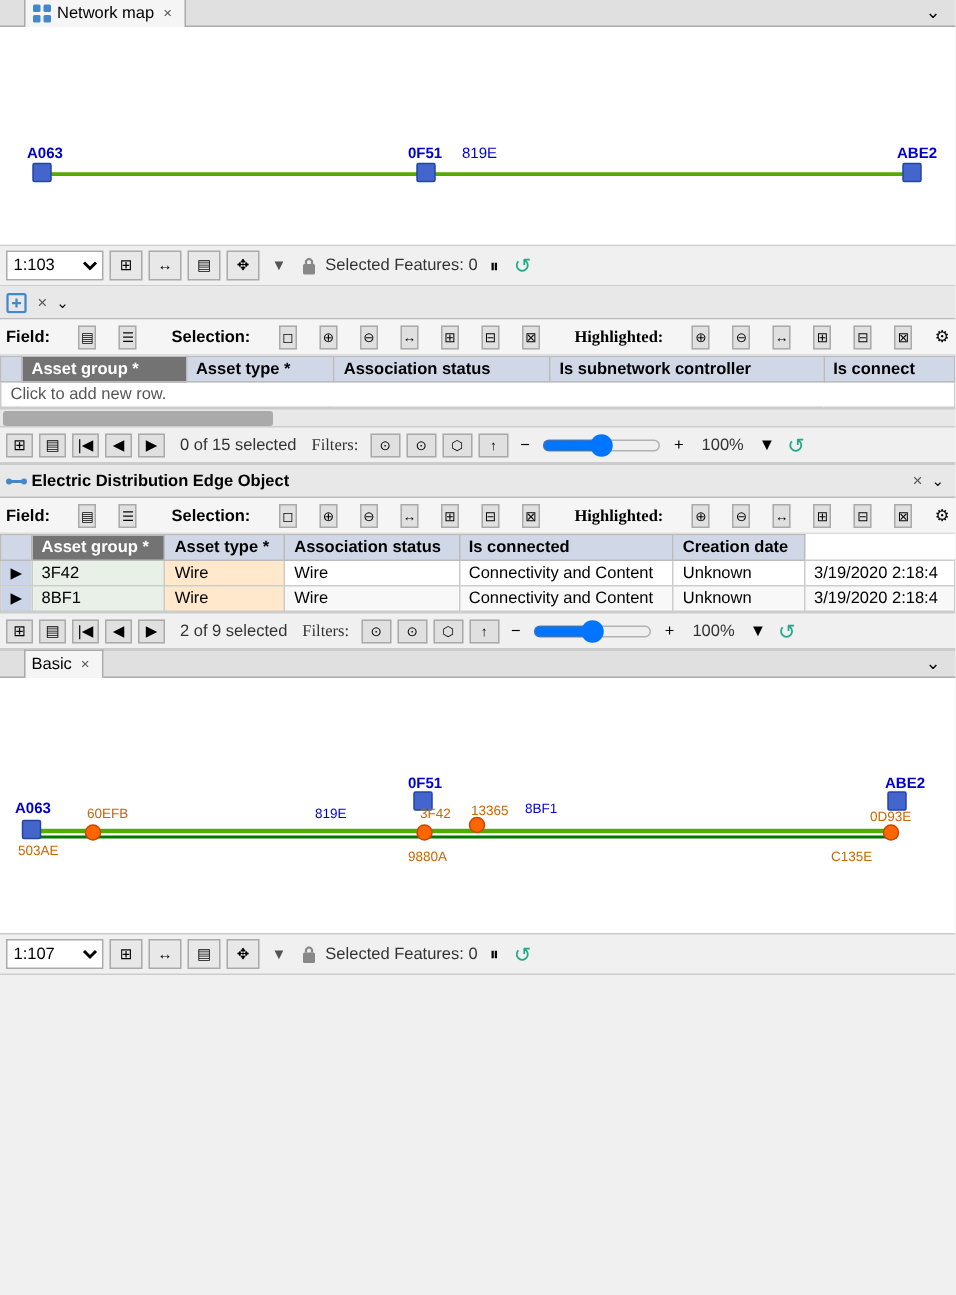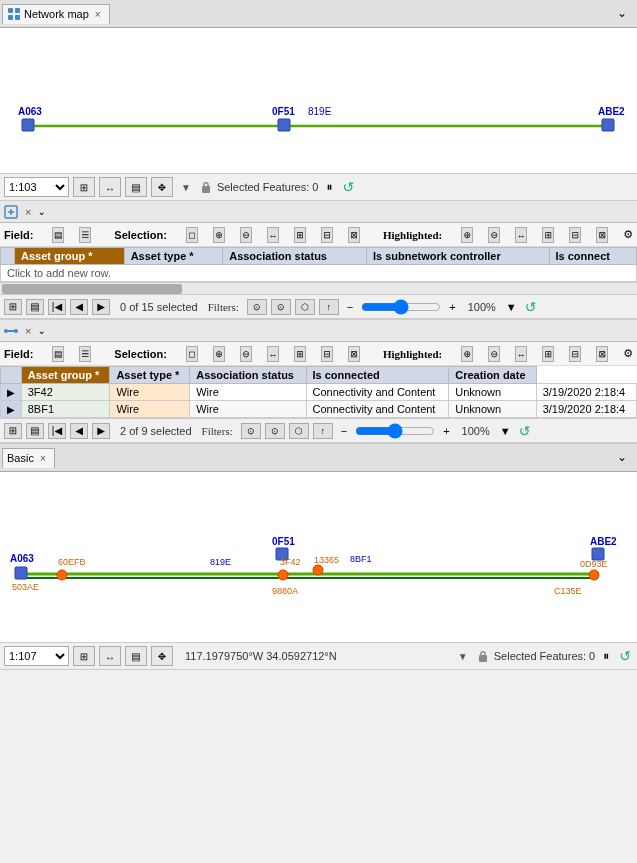--- a/index.html
+++ b/index.html
@@ -1,21 +1,21 @@
 <!DOCTYPE html>
 <html><head>
   <meta charset="utf-8">
   <style>
     * { box-sizing: border-box; margin: 0; padding: 0; }
     body { font-family: 'Segoe UI', Arial, sans-serif; font-size: 11px; background: #f0f0f0; width: 637px; height: 863px; overflow: hidden; }
 
     
     .tab-bar {
       display: flex; align-items: center; background: #e0e0e0; border-bottom: 1px solid #aaa;
-      height: 28px; padding-left: 2px;
+      height: 18px; padding-left: 16px;
     }
     .tab-item {
       display: flex; align-items: center; background: #f5f5f5; border: 1px solid #aaa;
       border-bottom: none; padding: 2px 8px 2px 4px; height: 20px; cursor: pointer;
       font-size: 11px; margin-right: 2px;
     }
     .tab-item .close-btn { margin-left: 6px; font-size: 10px; cursor: pointer; color: #555; }
 
     
     .network-map-area {
@@ -61,21 +61,21 @@
       cursor: pointer; display: flex; align-items: center; justify-content: center; font-size: 9px;
     }
     .highlighted-label { font-size: 11px; font-weight: bold; margin-left: 8px; margin-right: 4px; font-family: Liberation Serif, serif; }
 
     
     .data-table { width: 100%; border-collapse: collapse; font-size: 11px; }
     .data-table th {
       background: #d0d8e8; border: 1px solid #bbb; padding: 2px 6px;
       font-weight: bold; text-align: left; white-space: nowrap; font-size: 11px;
     }
-    .data-table th.highlighted { background: #a16207; color: white; }
+    .data-table th.highlighted { background: #737373; color: white; }
     .data-table td {
       border: 1px solid #ccc; padding: 2px 6px; white-space: nowrap; font-size: 11px;
     }
     .data-table tr:nth-child(even) td { background: #f8f8f8; }
 
     
     .hscroll-area {
       height: 12px; background: #e8e8e8; border-top: 1px solid #ccc; position: relative;
     }
     .hscroll-thumb {
@@ -236,20 +236,21 @@
   </div>
 </div>
 
 <div class="panel-section">
   <div class="panel-header">
     <svg width="14" height="14" style="margin-right:3px">
       <line x1="2" y1="7" x2="12" y2="7" stroke="#4488cc" stroke-width="2"></line>
       <circle cx="2" cy="7" r="2" fill="#4488cc"></circle>
       <circle cx="12" cy="7" r="2" fill="#4488cc"></circle>
     </svg>
+    <span class="panel-header-title">Electric Distribution Edge Object</span>
     <span class="panel-header-close">×</span>
     <div style="width:12px;height:12px;cursor:pointer;font-size:10px;margin-left:2px;">⌄</div>
   </div>
 
   <div class="field-row">
     <span class="field-label">Field:</span>
     <div class="field-btn">▤</div>
     <div class="field-btn">☰</div>
     <span class="field-label" style="margin-left:8px;">Selection:</span>
     <div class="field-btn">◻</div>
@@ -376,21 +377,20 @@
   </div>
 
   <div class="toolbar-row">
     <select class="zoom-select">
       <option>1:107</option>
     </select>
     <div class="toolbar-btn">⊞</div>
     <div class="toolbar-btn">↔</div>
     <div class="toolbar-btn">▤</div>
     <div class="toolbar-btn">✥</div>
-    <div class="coords-display">117.1979750°W 34.0592712°N</div>
     <div style="font-size:10px;color:#555;padding:0 4px;">▼</div>
     <div style="display:flex;align-items:center;gap:2px;">
       <svg width="14" height="14">
         <rect x="3" y="6" width="8" height="7" rx="1" fill="#888"></rect>
         <path d="M5 6 V4 Q7 1 9 4 V6" stroke="#888" stroke-width="1.5" fill="none"></path>
       </svg>
     </div>
     <div class="features-display">Selected Features: 0</div>
     <div class="pause-btn">⏸</div>
     <div class="refresh-btn" style="color:#2a8;font-size:14px;">↺</div>

